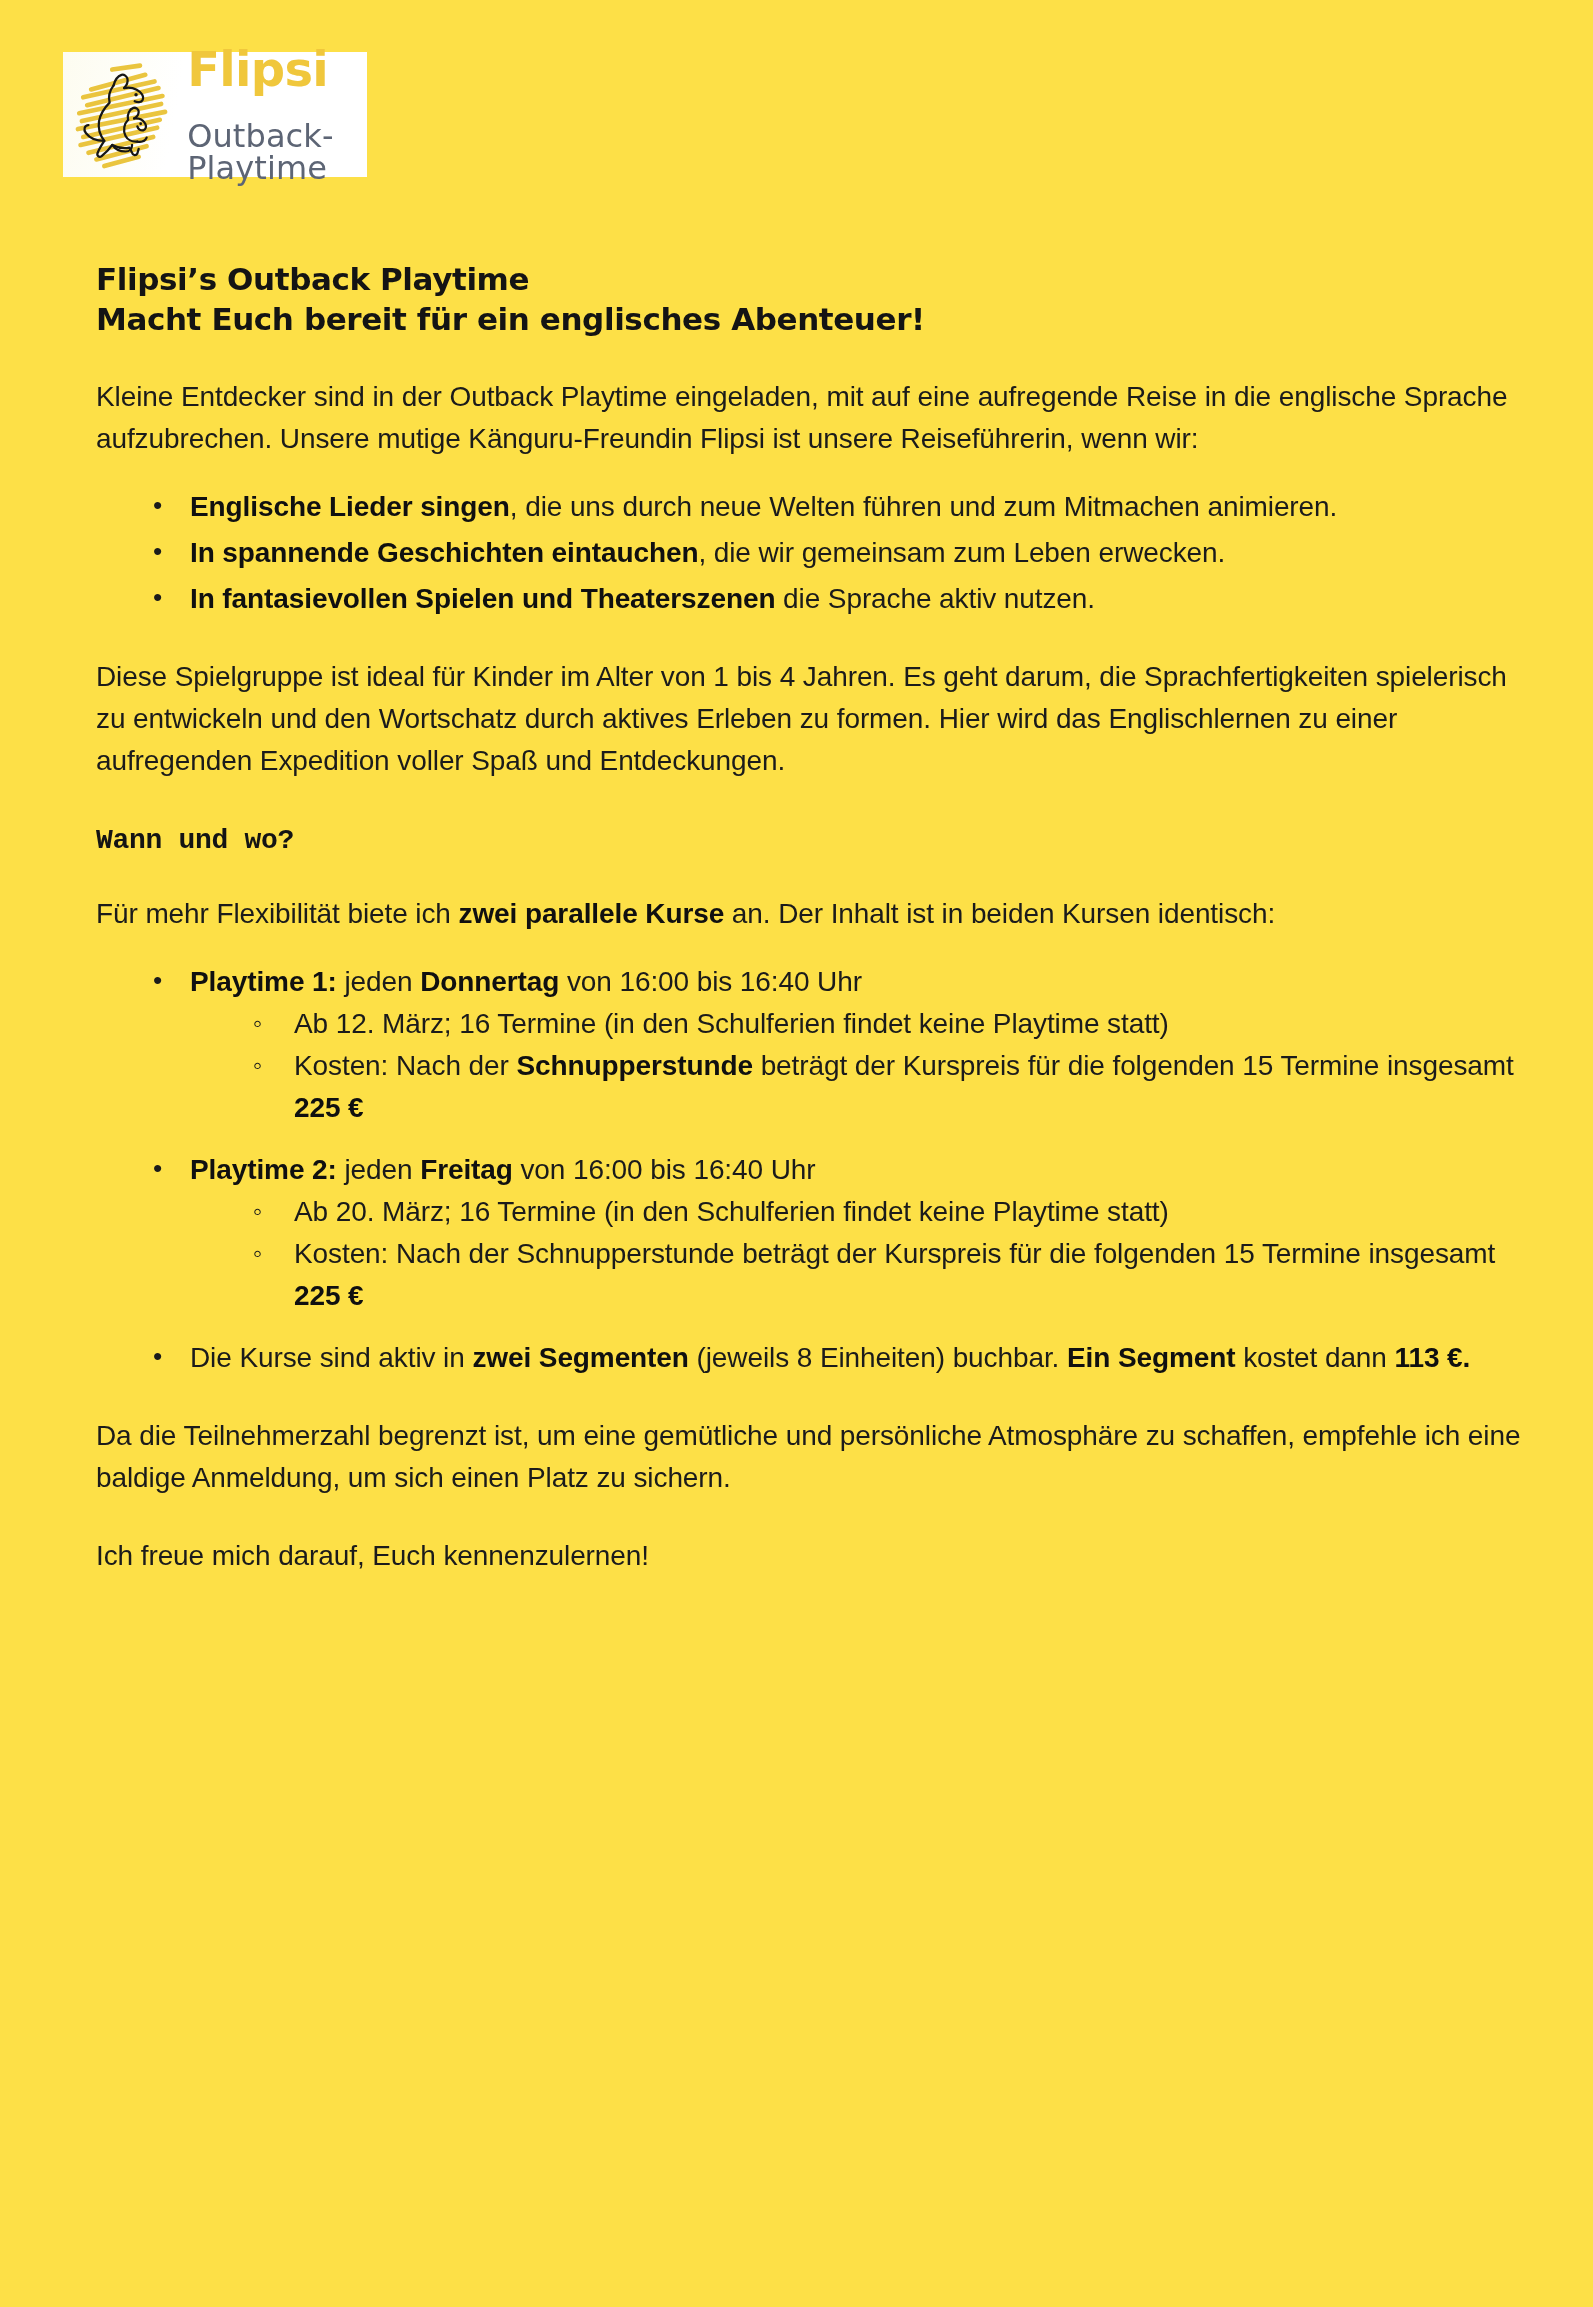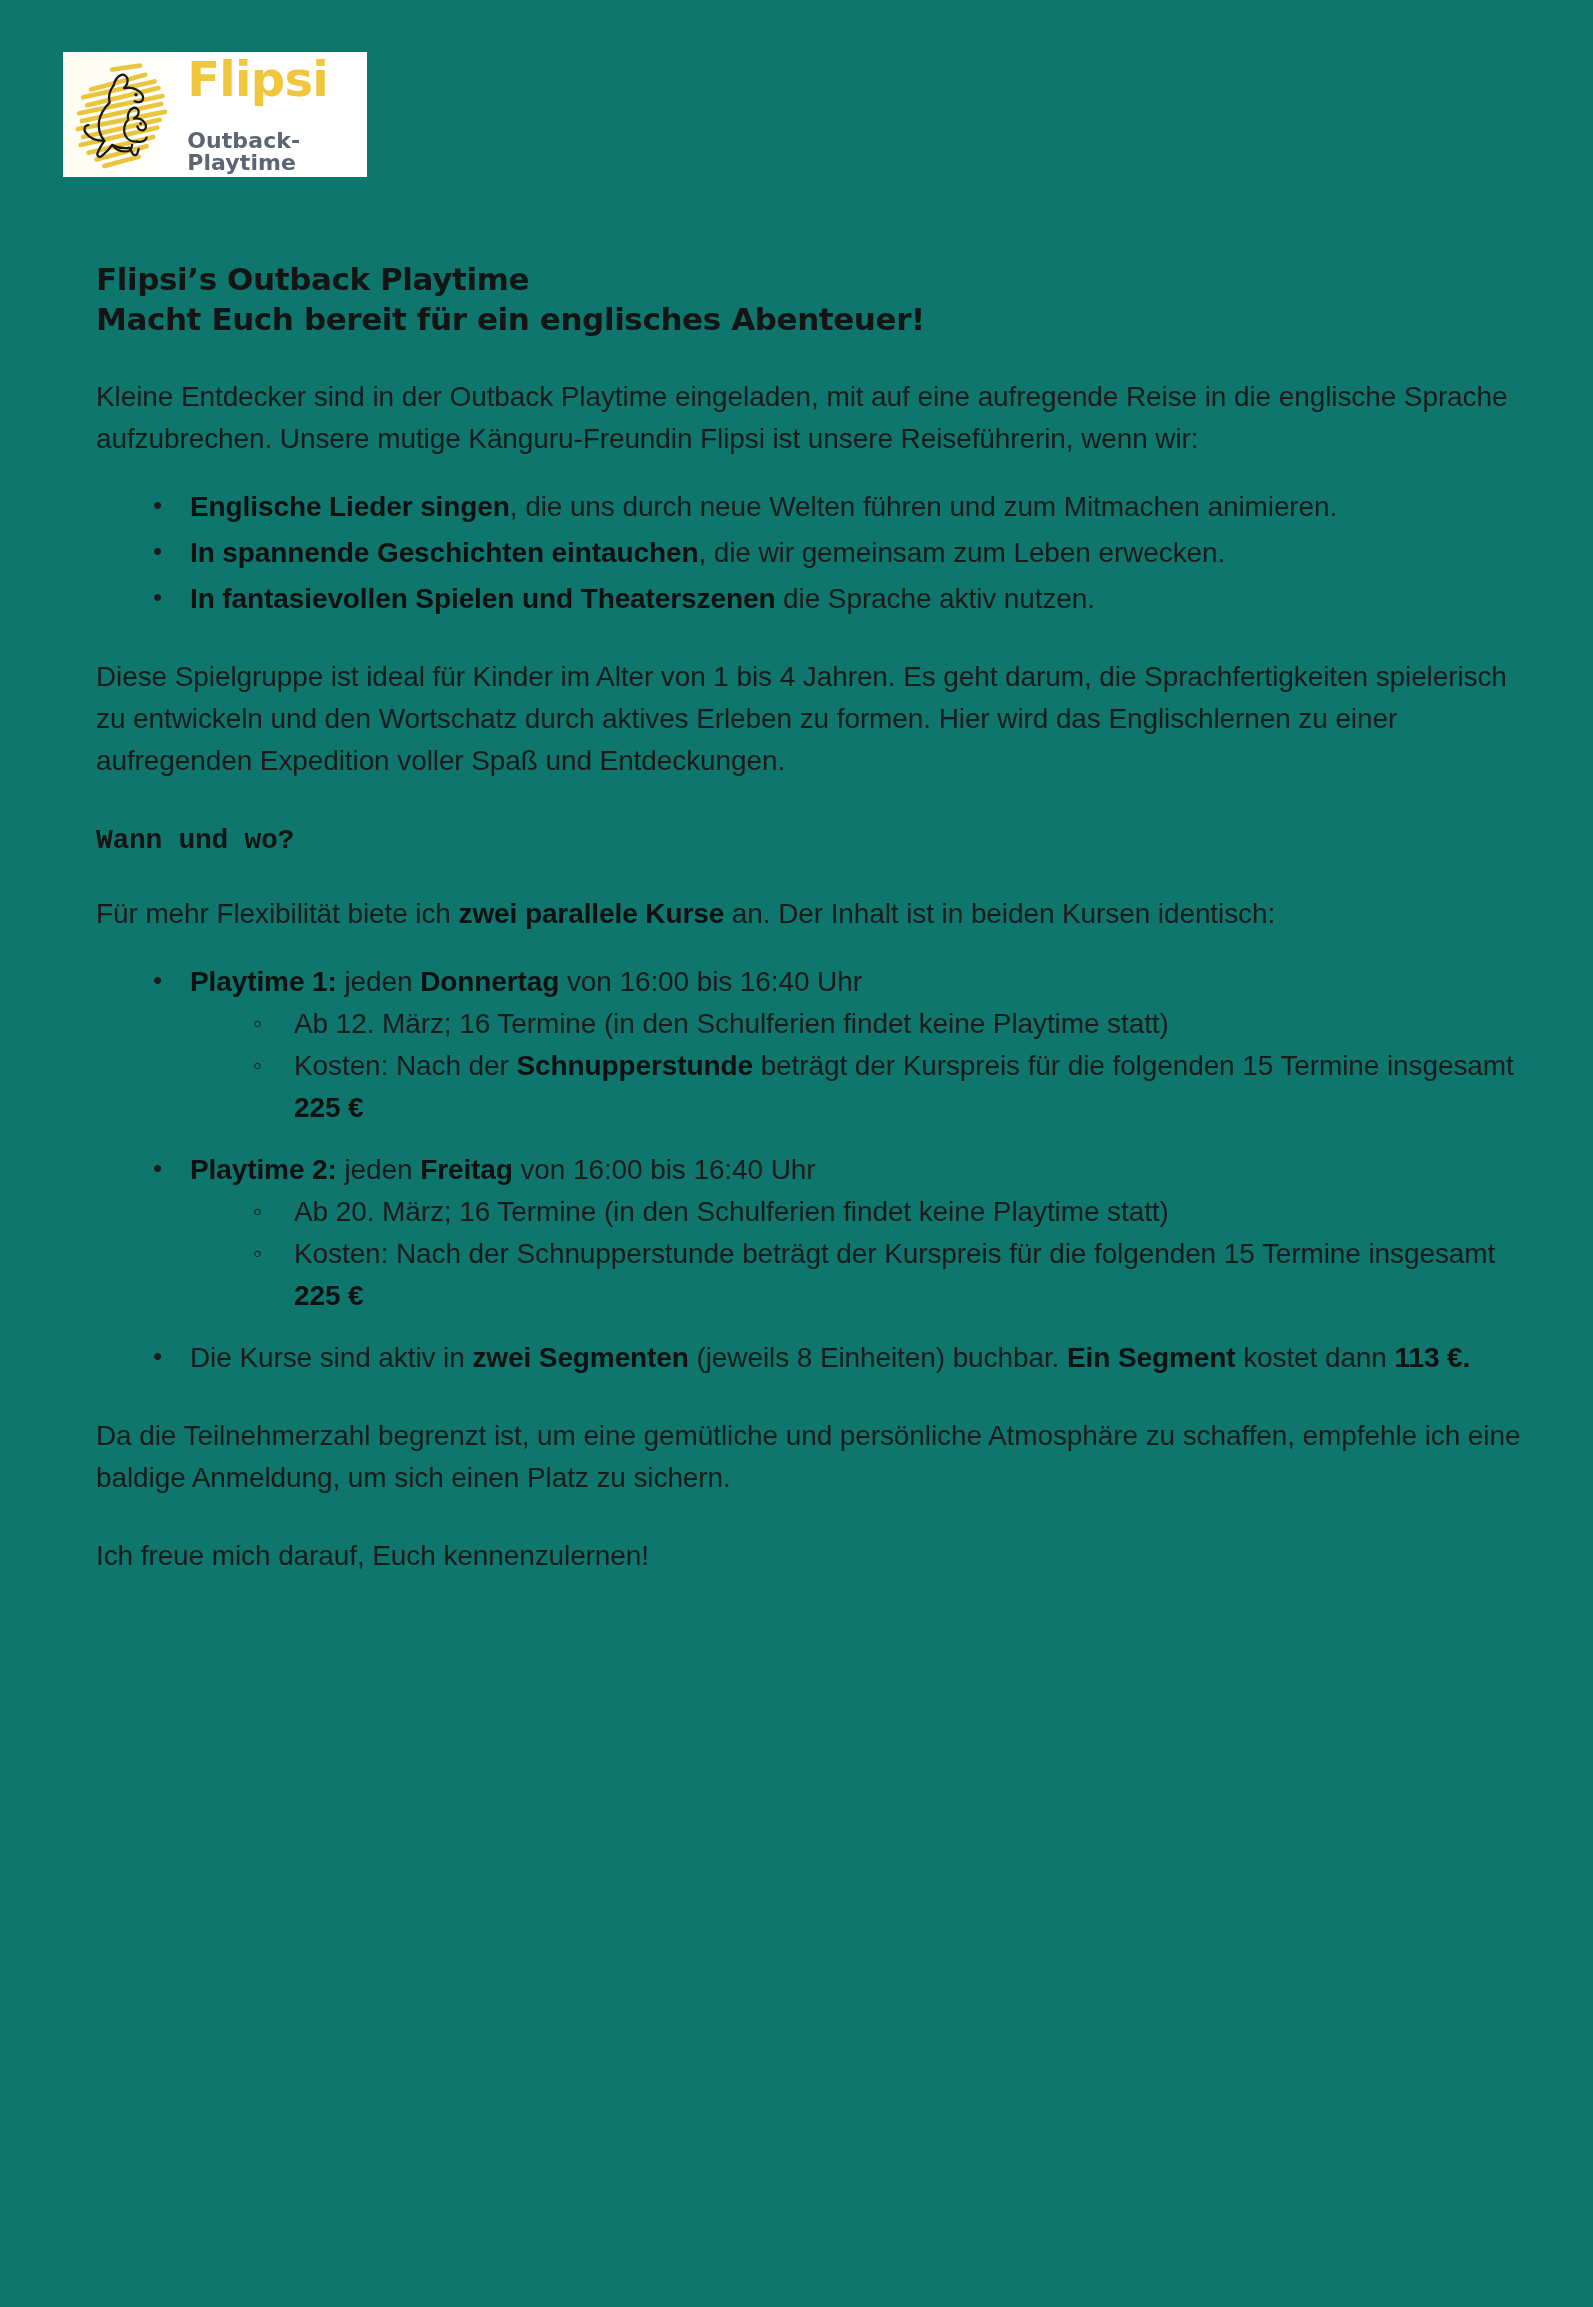--- a/index.html
+++ b/index.html
@@ -12,21 +12,21 @@
     background: #fdfdf7;
     font-family: "Liberation Sans", sans-serif;
     color: #1b1b1b;
     overflow: hidden;
   }
 
   .page {
     position: relative;
     width: 1593px;
     height: 2307px;
-    background: #0f766e;
+    background: #fde047;
     box-sizing: border-box;
   }
 
   
   .logo-block {
     position: absolute;
     left: 63px;
     top: 52px;
     width: 304px;
     height: 125px;
@@ -53,22 +53,22 @@
   .logo-wordmark {
     font-family: "DejaVu Sans", sans-serif;
     font-weight: 700;
     font-size: 48px;
     color: #f0c73c;
     letter-spacing: -0.7px;
     line-height: 1;
   }
   .logo-tagline {
     font-family: "DejaVu Sans", sans-serif;
-    font-weight: 700;
-    font-size: 22px;
+    font-weight: 400;
+    font-size: 32px;
     color: #5d6575;
     letter-spacing: 0.1px;
     margin-top: 27px;
     line-height: 1;
   }
 
   
   .content {
     position: absolute;
     left: 96px;

